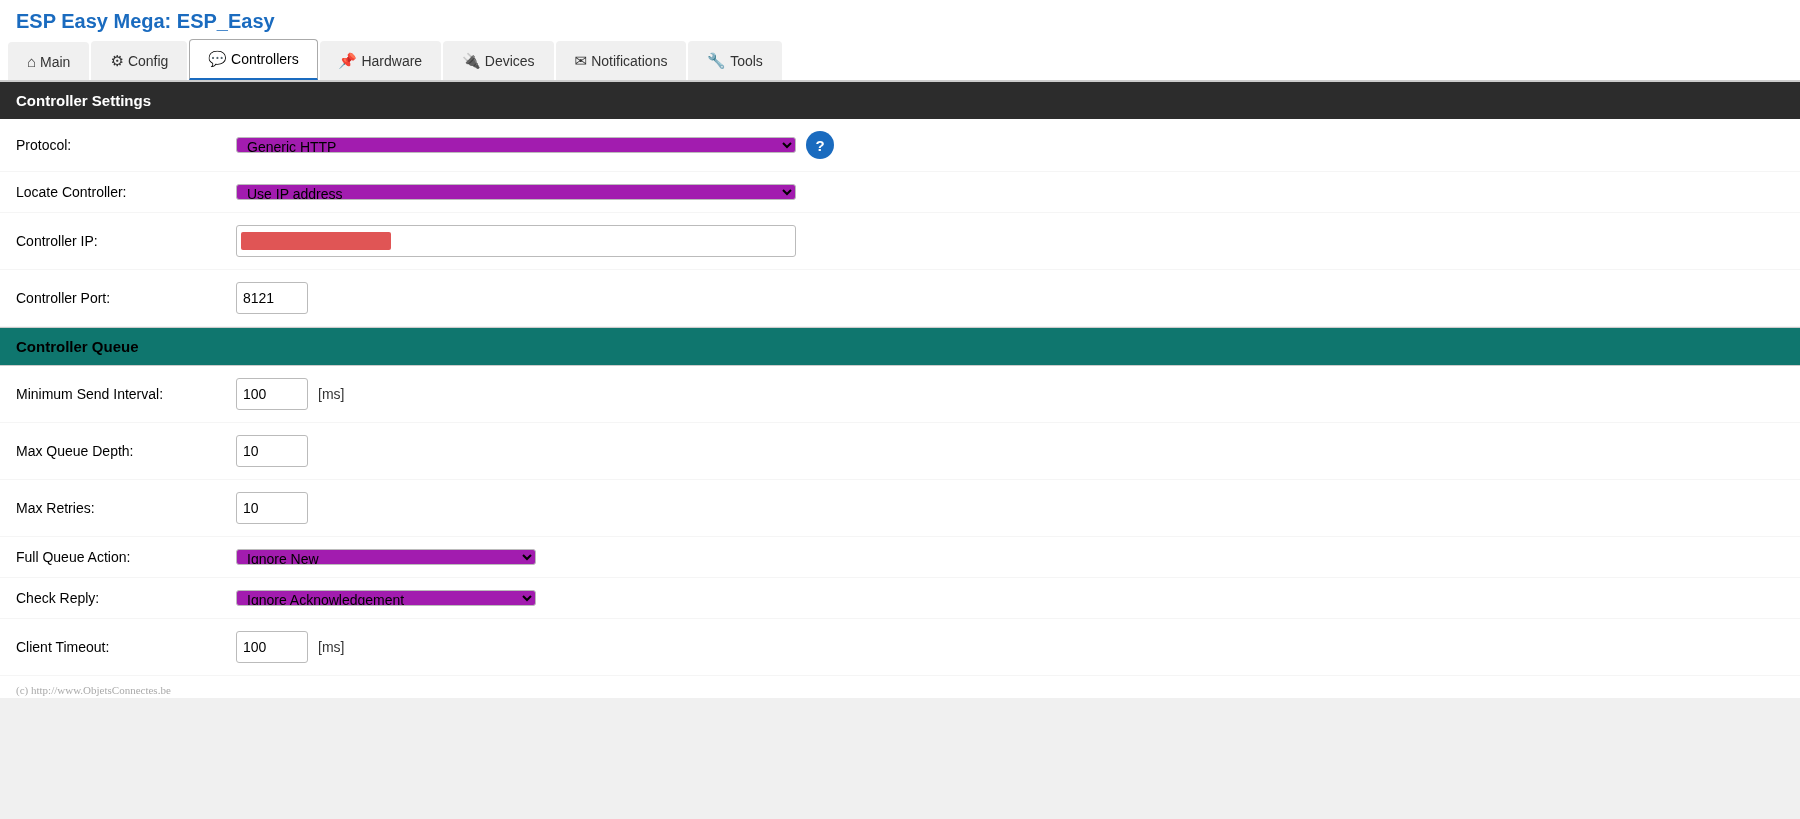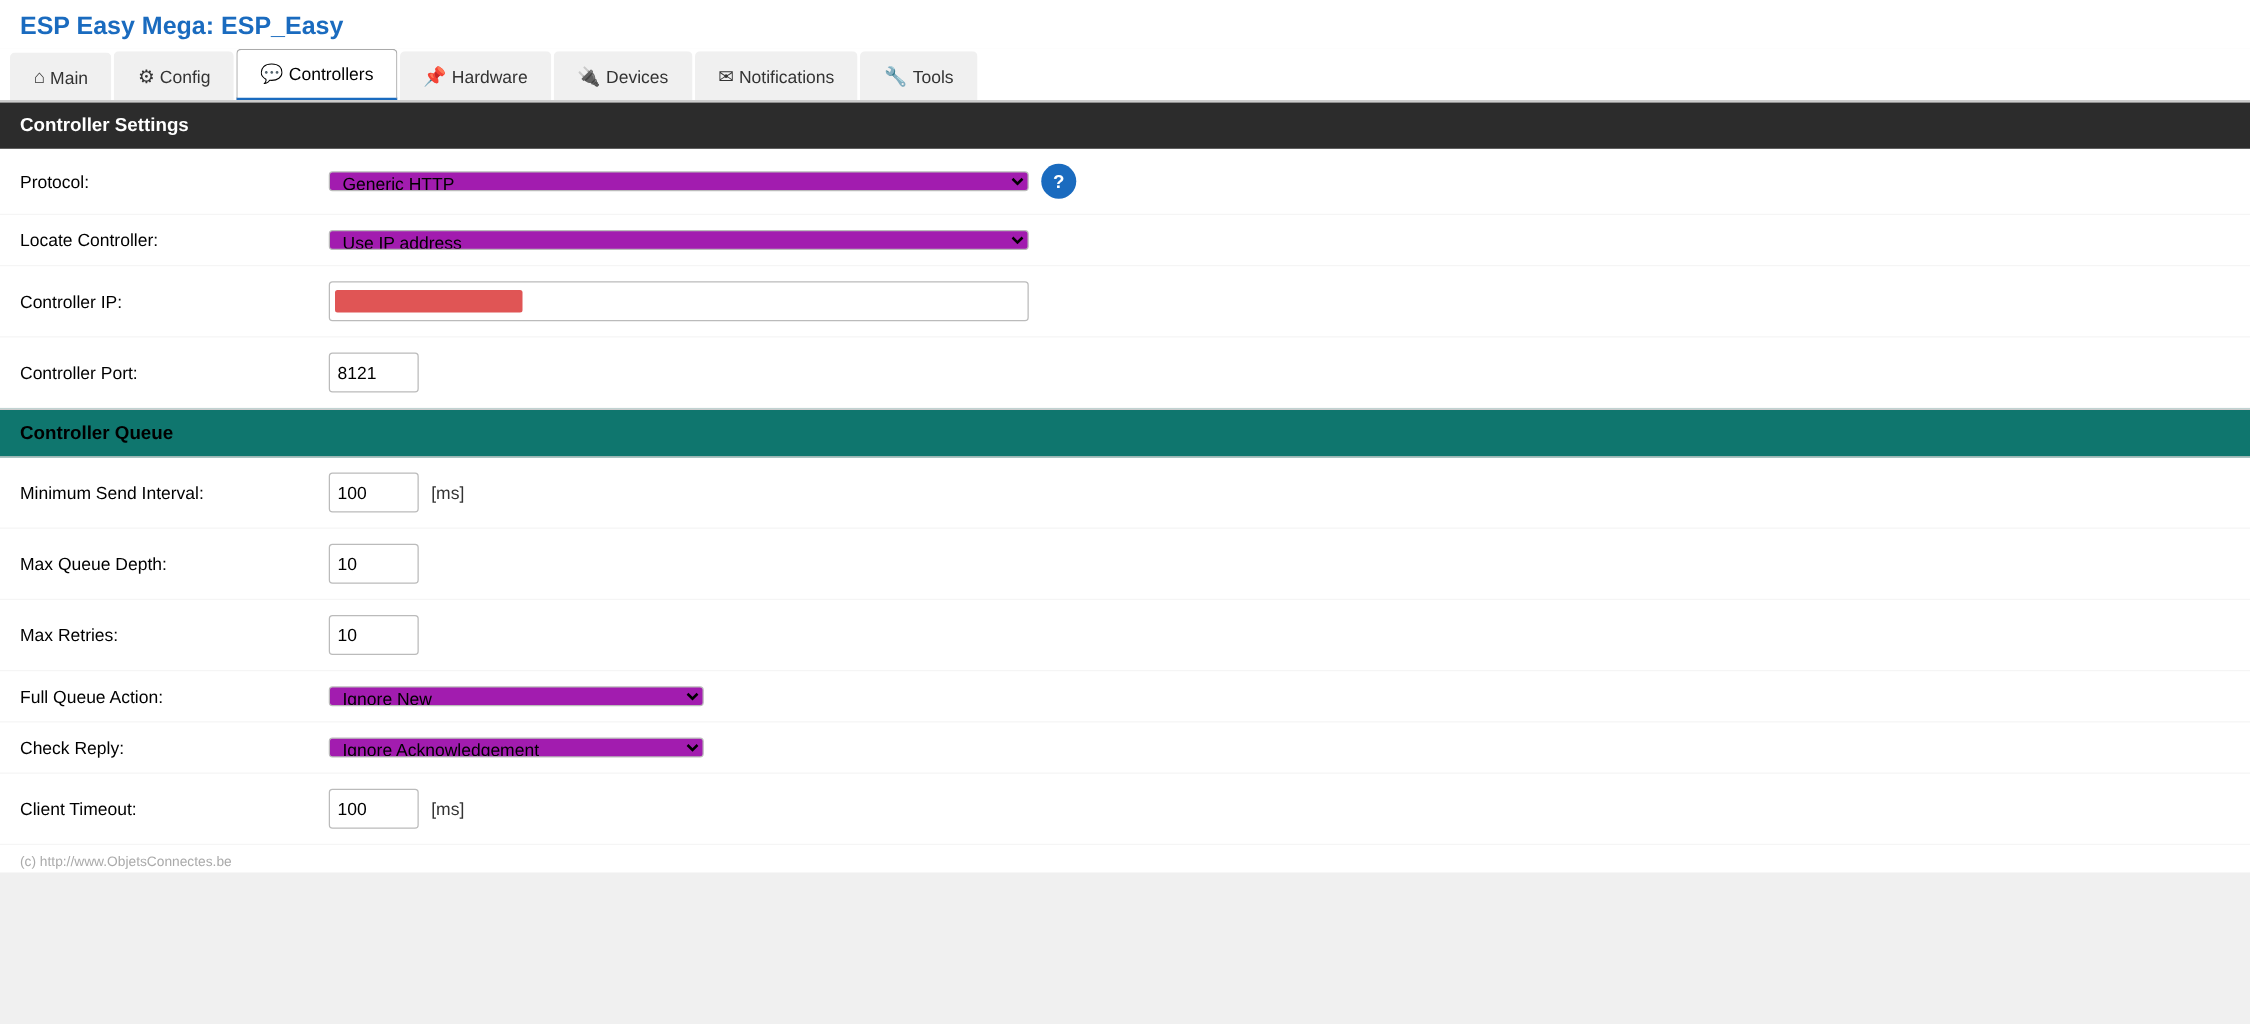--- a/index.html
+++ b/index.html
@@ -60,21 +60,20 @@
     }
     .content {
       background: #fff;
       padding: 0;
     }
     .form-row {
       display: flex;
       align-items: center;
       padding: 12px 16px;
       border-bottom: 1px solid #f5f5f5;
-      gap: 27px;
     }
     .form-label {
       width: 220px;
       font-size: 14px;
       color: #000;
       flex-shrink: 0;
     }
     .form-control-area {
       display: flex;
       align-items: center;
@@ -131,20 +130,21 @@
       font-size: 15px;
       padding: 10px 16px;
       border-top: 1px solid #ccc;
       border-bottom: 1px solid #ccc;
     }
     .footer-text {
       font-size: 11px;
       color: #aaa;
       padding: 8px 0 2px 16px;
       background: #fff;
+      font-family: Liberation Serif, serif;
     }
     .section-header-credentials {
       background: #f5f5f5;
       font-weight: bold;
       font-size: 15px;
       padding: 10px 16px;
       border-top: 2px solid #ccc;
     }
     .ip-field-wrapper {
       width: 560px;

